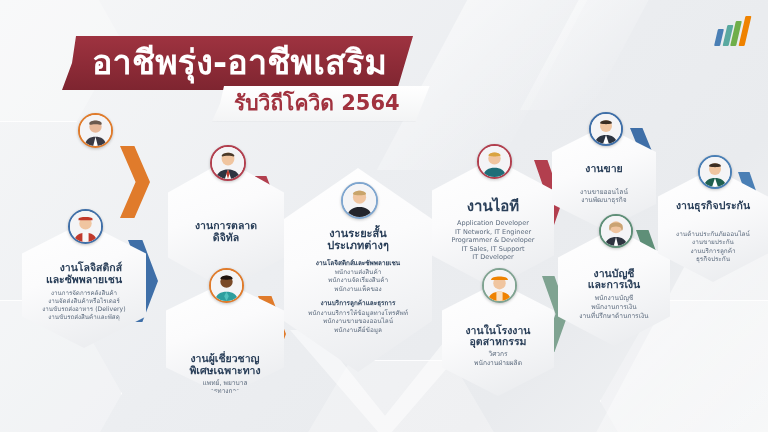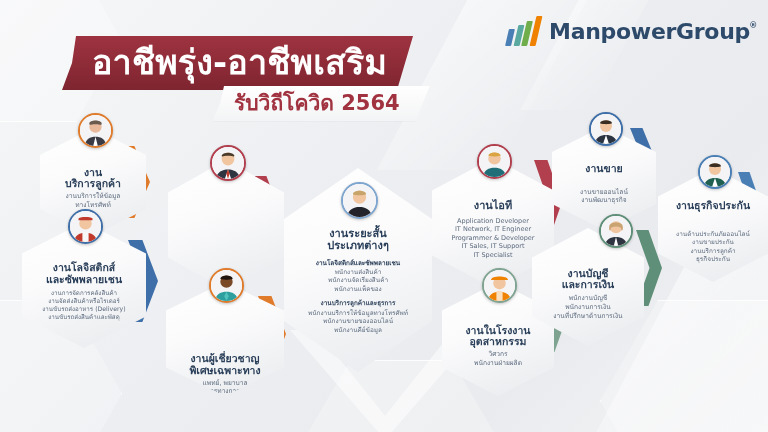--- a/index.html
+++ b/index.html
@@ -82,58 +82,45 @@
     <div class="banner2">รับวิถีโควิด 2564</div>
   </div>
 
   <div class="logo">
     <div class="logo-mark">
       <div class="logo-bar" style="height:17px;background:#4a7fb5;"></div>
       <div class="logo-bar" style="height:21px;background:#5aa9a0;"></div>
       <div class="logo-bar" style="height:25px;background:#6fae4a;"></div>
       <div class="logo-bar" style="height:30px;background:#ef8200;"></div>
     </div>
-    <div class="logo-text">
-      <span>ManpowerGroup</span><sup>®</sup>
-    </div>
   </div>
 
   <div class="chev" style="left:120px;top:146px;width:30px;height:72px;background:#e07b2b;"></div>
   <div class="chev" style="left:128px;top:240px;width:30px;height:82px;background:#3f6fa8;"></div>
   <div class="chev" style="left:252px;top:176px;width:30px;height:82px;background:#b23f4e;"></div>
   <div class="chev" style="left:258px;top:296px;width:28px;height:76px;background:#e07b2b;"></div>
   <div class="chev" style="left:396px;top:216px;width:26px;height:96px;background:#7fa6cf;"></div>
   <div class="chev" style="left:534px;top:160px;width:28px;height:84px;background:#b23f4e;"></div>
   <div class="chev" style="left:542px;top:276px;width:26px;height:76px;background:#7fa391;"></div>
   <div class="chev" style="left:630px;top:128px;width:26px;height:66px;background:#3f6fa8;"></div>
   <div class="chev" style="left:636px;top:230px;width:26px;height:76px;background:#5f8f78;"></div>
   <div class="chev" style="left:738px;top:172px;width:24px;height:72px;background:#4a7fb5;"></div>
 
-  <div class="hex" style="left:40px;top:128px;width:106px;height:96px;padding-top:12px;">
-    <div class="hx-title" style="font-size:10.5px;">
-        <span style="display:block">งาน</span>
-        <span style="display:block">บริการลูกค้า</span>
-      </div>
-    <div class="hx-sub" style="font-size:6.6px;margin-top:2px;">
-        <span style="display:block">งานบริการให้ข้อมูล</span>
-        <span style="display:block">ทางโทรศัพท์</span>
-      </div>
-  </div>
   <div class="avatar" style="left:78px;top:113px;width:31px;height:31px;border:2px solid #e07b2b;">
     <svg viewBox="0 0 40 40">
         <rect width="40" height="40" fill="#f4f4f6"></rect>
         <circle cx="20" cy="15" r="8" fill="#e8b99a"></circle>
         <path d="M12 11c0-5 16-5 16 0 0 3-2 1-8 1s-8 2-8-1z" fill="#6b5a4e"></path>
         <path d="M6 40c1-9 7-12 14-12s13 3 14 12z" fill="#3a3a44"></path>
         <path d="M20 28l-3 12h6z" fill="#fff"></path>
       </svg>
   </div>
 
   <div class="hex" style="left:22px;top:222px;width:124px;height:112px;padding-top:14px;">
-    <div class="hx-title" style="font-size:10.5px;">
+    <div class="hx-title" style="font-size:10.5px;text-align:right;">
         <span style="display:block">งานโลจิสติกส์</span>
         <span style="display:block">และซัพพลายเชน</span>
       </div>
     <div class="hx-sub" style="font-size:6.2px;margin-top:3px;">
         <span style="display:block">งานการจัดการคลังสินค้า</span>
         <span style="display:block">งานจัดส่งสินค้าหรือไรเดอร์</span>
         <span style="display:block">งานขับรถส่งอาหาร (Delivery)</span>
         <span style="display:block">งานขับรถส่งสินค้าและพัสดุ</span>
       </div>
   </div>
@@ -141,20 +128,24 @@
     <svg viewBox="0 0 40 40">
         <rect width="40" height="40" fill="#f4f4f6"></rect>
         <circle cx="20" cy="16" r="8" fill="#f0c5a0"></circle>
         <path d="M11 12h18v-2c0-3-18-3-18 0z" fill="#c0392b"></path>
         <path d="M5 40c1-9 8-12 15-12s14 3 15 12z" fill="#c0392b"></path>
         <rect x="16" y="27" width="8" height="13" fill="#f7f7f7"></rect>
       </svg>
   </div>
 
   <div class="hex" style="left:168px;top:160px;width:116px;height:116px;padding-top:14px;">
+    <div class="hx-title" style="font-size:10.5px;">
+        <span style="display:block">งานการตลาด</span>
+        <span style="display:block">ดิจิทัล</span>
+      </div>
   </div>
   <div class="avatar" style="left:210px;top:145px;width:32px;height:32px;border:2px solid #b23f4e;">
     <svg viewBox="0 0 40 40">
         <rect width="40" height="40" fill="#f4f4f6"></rect>
         <circle cx="20" cy="15" r="8" fill="#f0c5a0"></circle>
         <path d="M12 11c1-5 15-5 16 0 0 2-3 0-8 0s-8 2-8 0z" fill="#4a3a2a"></path>
         <path d="M5 40c1-9 8-12 15-12s14 3 15 12z" fill="#2e3440"></path>
         <path d="M20 28l-4 12h8z" fill="#fff"></path>
         <path d="M20 28l-2 5 2 7 2-7z" fill="#c0392b"></path>
       </svg>
@@ -200,29 +191,29 @@
   <div class="avatar" style="left:341px;top:182px;width:33px;height:33px;border:2px solid #7fa6cf;">
     <svg viewBox="0 0 40 40">
         <rect width="40" height="40" fill="#f4f4f6"></rect>
         <circle cx="20" cy="16" r="8" fill="#f0c5a0"></circle>
         <path d="M12 12c1-5 15-5 16 0 0 2-16 2-16 0z" fill="#c8a46a"></path>
         <path d="M5 40c1-9 8-12 15-12s14 3 15 12z" fill="#23242b"></path>
       </svg>
   </div>
 
   <div class="hex" style="left:432px;top:158px;width:122px;height:116px;padding-top:14px;">
-    <div class="hx-title" style="font-size:11px;">
+    <div class="hx-title" style="font-size:15px;">
         <span style="display:block">งานไอที</span>
       </div>
     <div class="hx-sub" style="font-size:6.5px;margin-top:4px;">
         <span style="display:block">Application Developer</span>
         <span style="display:block">IT Network, IT Engineer</span>
         <span style="display:block">Programmer &amp; Developer</span>
         <span style="display:block">IT Sales, IT Support</span>
-        <span style="display:block">IT Specialist</span>
+        <span style="display:block">IT Developer</span>
       </div>
   </div>
   <div class="avatar" style="left:477px;top:144px;width:31px;height:31px;border:2px solid #b23f4e;">
     <svg viewBox="0 0 40 40">
         <rect width="40" height="40" fill="#f4f4f6"></rect>
         <circle cx="20" cy="16" r="8" fill="#f0c5a0"></circle>
         <path d="M12 12c1-5 15-5 16 0 0 2-16 2-16 0z" fill="#d9a441"></path>
         <path d="M5 40c1-9 8-12 15-12s14 3 15 12z" fill="#1f6e78"></path>
       </svg>
   </div>
@@ -259,21 +250,21 @@
   <div class="avatar" style="left:589px;top:112px;width:30px;height:30px;border:2px solid #3f6fa8;">
     <svg viewBox="0 0 40 40">
         <rect width="40" height="40" fill="#f4f4f6"></rect>
         <circle cx="20" cy="16" r="8" fill="#f0c5a0"></circle>
         <path d="M12 12c1-5 15-5 16 0 0 2-16 2-16 0z" fill="#3a2d22"></path>
         <path d="M5 40c1-9 8-12 15-12s14 3 15 12z" fill="#2b3340"></path>
         <path d="M20 28l-4 12h8z" fill="#fff"></path>
       </svg>
   </div>
 
-  <div class="hex" style="left:532px;top:228px;width:112px;height:104px;padding-top:14px;">
+  <div class="hex" style="left:558px;top:228px;width:112px;height:104px;padding-top:14px;">
     <div class="hx-title" style="font-size:10.5px;">
         <span style="display:block">งานบัญชี</span>
         <span style="display:block">และการเงิน</span>
       </div>
     <div class="hx-sub" style="font-size:6.6px;margin-top:3px;">
         <span style="display:block">พนักงานบัญชี</span>
         <span style="display:block">พนักงานการเงิน</span>
         <span style="display:block">งานที่ปรึกษาด้านการเงิน</span>
       </div>
   </div>

